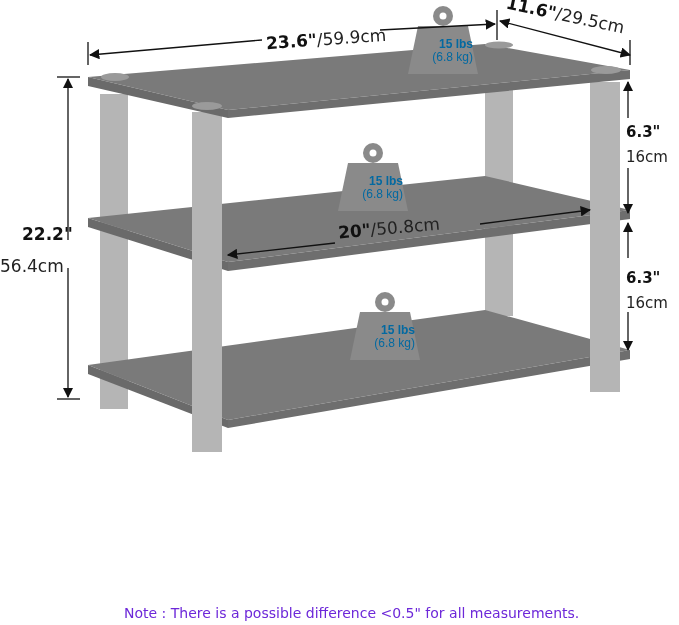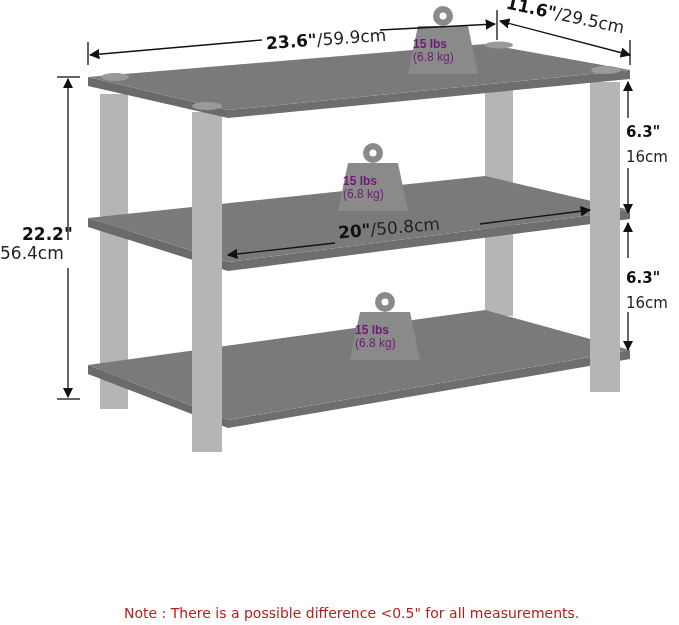--- a/index.html
+++ b/index.html
@@ -3,24 +3,24 @@
 <meta charset="utf-8">
 <style>
   html, body { margin:0; padding:0; background:#ffffff; }
   body { width:679px; height:625px; position:relative; overflow:hidden; font-family:"DejaVu Sans", sans-serif; }
   #stage { position:absolute; left:0; top:0; width:679px; height:625px; }
   .lbl { position:absolute; white-space:nowrap; color:#111; line-height:1; }
   .bold { font-weight:bold; }
   .thin { font-weight:normal; color:#222; }
   .dim-big { font-size:17px; }
   .dim-sm { font-size:15px; }
-  .weight-text { position:absolute; color:#701a75; text-align:left; line-height:1.05; width:60px; }
+  .weight-text { position:absolute; color:#0369a1; text-align:right; line-height:1.05; width:60px; }
   .weight-text .w1 { font-family:"Liberation Sans", sans-serif; font-weight:bold; font-size:12px; display:block; }
   .weight-text .w2 { font-family:"Liberation Sans", sans-serif; font-size:12px; display:block; }
-  .note { position:absolute; left:124px; top:605px; font-size:14px; color:#b91c1c; font-family:"DejaVu Sans", sans-serif; }
+  .note { position:absolute; left:124px; top:605px; font-size:14px; color:#6d28d9; font-family:"DejaVu Sans", sans-serif; }
 </style>
 </head>
 <body>
 
 <div id="stage">
   <svg width="679" height="625" viewBox="0 0 679 625" style="position:absolute;left:0;top:0">
     <defs>
       <marker id="arr" viewBox="0 0 10 10" refX="9" refY="5" markerWidth="8" markerHeight="8" orient="auto-start-reverse">
         <path d="M0,0 L10,5 L0,10 z" fill="#111"></path>
       </marker>
@@ -93,21 +93,21 @@
   <div class="lbl dim-big" style="left:266px;top:31px;transform:rotate(-4deg)">
     <span class="bold">23.6"</span><span class="thin">/59.9cm</span>
   </div>
   <div class="lbl dim-big" style="left:505px;top:7px;transform:rotate(12deg)">
     <span class="bold">11.6"</span><span class="thin">/29.5cm</span>
   </div>
   <div class="lbl dim-big" style="left:338px;top:220px;transform:rotate(-5deg)">
     <span class="bold">20"</span><span class="thin">/50.8cm</span>
   </div>
   <div class="lbl dim-big bold" style="left:22px;top:226px">22.2"</div>
-  <div class="lbl dim-big thin" style="left:0px;top:245px">56.4cm</div>
+  <div class="lbl dim-big thin" style="left:0px;top:258px">56.4cm</div>
   <div class="lbl dim-sm bold" style="left:626px;top:125px">6.3"</div>
   <div class="lbl dim-sm thin" style="left:626px;top:150px">16cm</div>
   <div class="lbl dim-sm bold" style="left:626px;top:271px">6.3"</div>
   <div class="lbl dim-sm thin" style="left:626px;top:296px">16cm</div>
 
   <div class="weight-text" style="left:413px;top:38px">
     <span class="w1">15 lbs</span>
     <span class="w2">(6.8 kg)</span>
   </div>
   <div class="weight-text" style="left:343px;top:175px">

